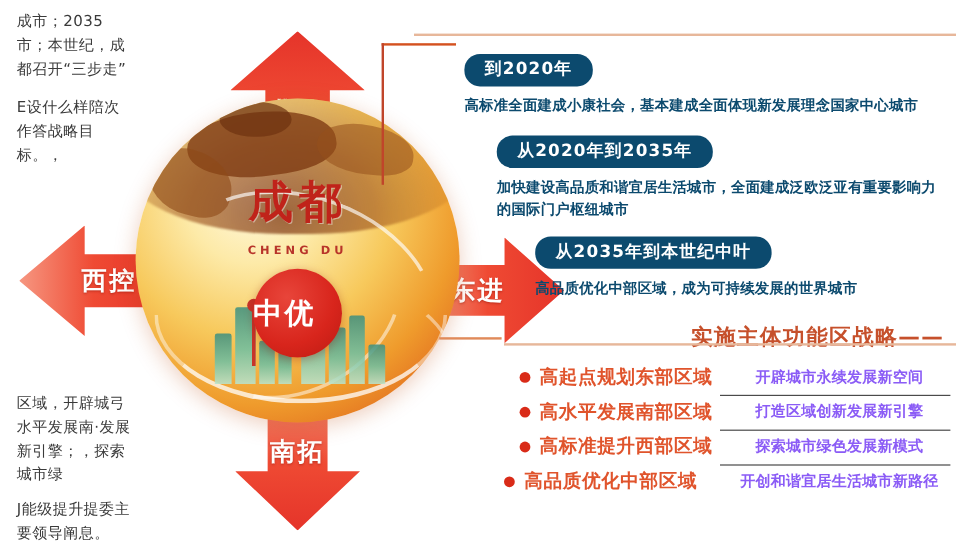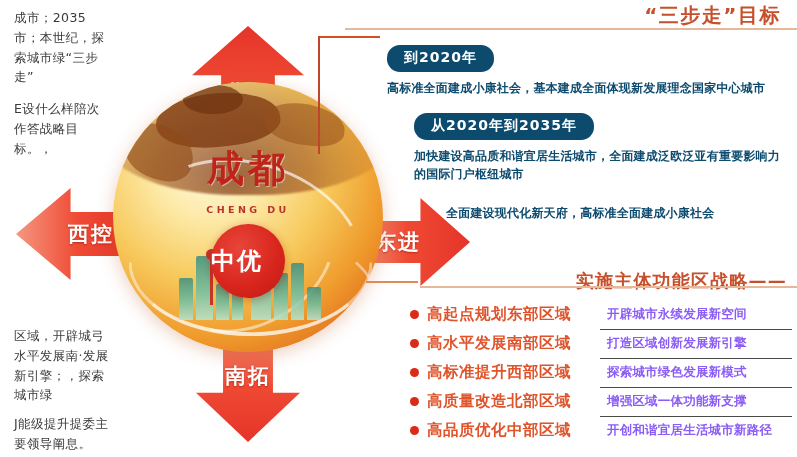--- a/index.html
+++ b/index.html
@@ -137,39 +137,39 @@
 
   
   .sect2-title{
     position:absolute;right:10px;top:269px;
     font-size:18px;font-weight:700;color:#c6502b;letter-spacing:1.2px;white-space:nowrap;
   }
   .sect2-rule{position:absolute;left:420px;top:286px;right:0;height:2px;background:#e7b79a;}
 
   
   .list{position:absolute;left:410px;top:300px;width:382px;}
-  .row{display:flex;align-items:center;height:29px;position:relative;}
+  .row{display:flex;align-items:center;height:29px;position:relative;justify-content:center;}
   .dot{width:9px;height:9px;border-radius:50%;background:#d92b18;flex:0 0 9px;margin-right:8px;}
   .row-main{
     font-size:15.5px;font-weight:700;color:#e0542c;letter-spacing:.5px;white-space:nowrap;
     width:172px;flex:0 0 172px;
   }
   .row-desc{
     font-size:12.5px;color:#8b5cf6;font-weight:600;letter-spacing:.2px;white-space:nowrap;
     padding-left:8px;
   }
   .row .sep{position:absolute;left:190px;right:0;top:0;height:1px;background:#4a4a4a;}
 </style>
 </head>
 <body>
 
 <div id="page">
 
   <div class="news-col">
-    <p>成市；2035市；本世纪，探索城市绿“三步走”</p>
+    <p>成市；2035市；本世纪，成都召开“三步走”</p>
     <p>E设什么样陪次作答战略目标。，</p>
   </div>
   <div class="news-col-2">
     <p>区域，开辟城弓水平发展南·发展新引擎；，探索城市绿</p>
     <p>J能级提升提委主要领导阐息。</p>
   </div>
 
   <div class="arrow arrow-n">
     <span>北改</span>
   </div>
@@ -212,35 +212,35 @@
       <div class="center-seal">
         <span>中优</span>
       </div>
     </div>
   </div>
 
   <div class="bracket-top"></div>
   <div class="bracket-vert"></div>
   <div class="bracket-bot"></div>
 
-  <div class="title-main">“三步走”目标</div>
   <div class="title-rule"></div>
 
   <div class="block blk1">
     <div class="pill">到2020年</div>
     <div class="block-body">高标准全面建成小康社会，基本建成全面体现新发展理念国家中心城市</div>
   </div>
 
   <div class="block blk2">
     <div class="pill">从2020年到2035年</div>
     <div class="block-body">加快建设高品质和谐宜居生活城市，全面建成泛欧泛亚有重要影响力的国际门户枢纽城市</div>
   </div>
 
   <div class="block blk3">
-    <div class="block-body">全面建设现代化新天府，高标准全面建成小康社会</div>
+    <div class="pill">从2035年到本世纪中叶</div>
+    <div class="block-body">高品质优化中部区域，成为可持续发展的世界城市</div>
   </div>
 
   <div class="sect2-title">实施主体功能区战略——</div>
   <div class="sect2-rule"></div>
 
   <div class="list">
     <div class="row first">
 
       <div class="dot"></div>
       <div class="row-main">高起点规划东部区域</div>
@@ -254,24 +254,18 @@
     </div>
     <div class="row">
       <div class="sep"></div>
       <div class="dot"></div>
       <div class="row-main">高标准提升西部区域</div>
       <div class="row-desc">探索城市绿色发展新模式</div>
     </div>
     <div class="row">
       <div class="sep"></div>
       <div class="dot"></div>
-      <div class="row-main">高质量改造北部区域</div>
-      <div class="row-desc">增强区域一体功能新支撑</div>
-    </div>
-    <div class="row">
-      <div class="sep"></div>
-      <div class="dot"></div>
       <div class="row-main">高品质优化中部区域</div>
       <div class="row-desc">开创和谐宜居生活城市新路径</div>
     </div>
   </div>
 
 </div>
 
 </body></html>

